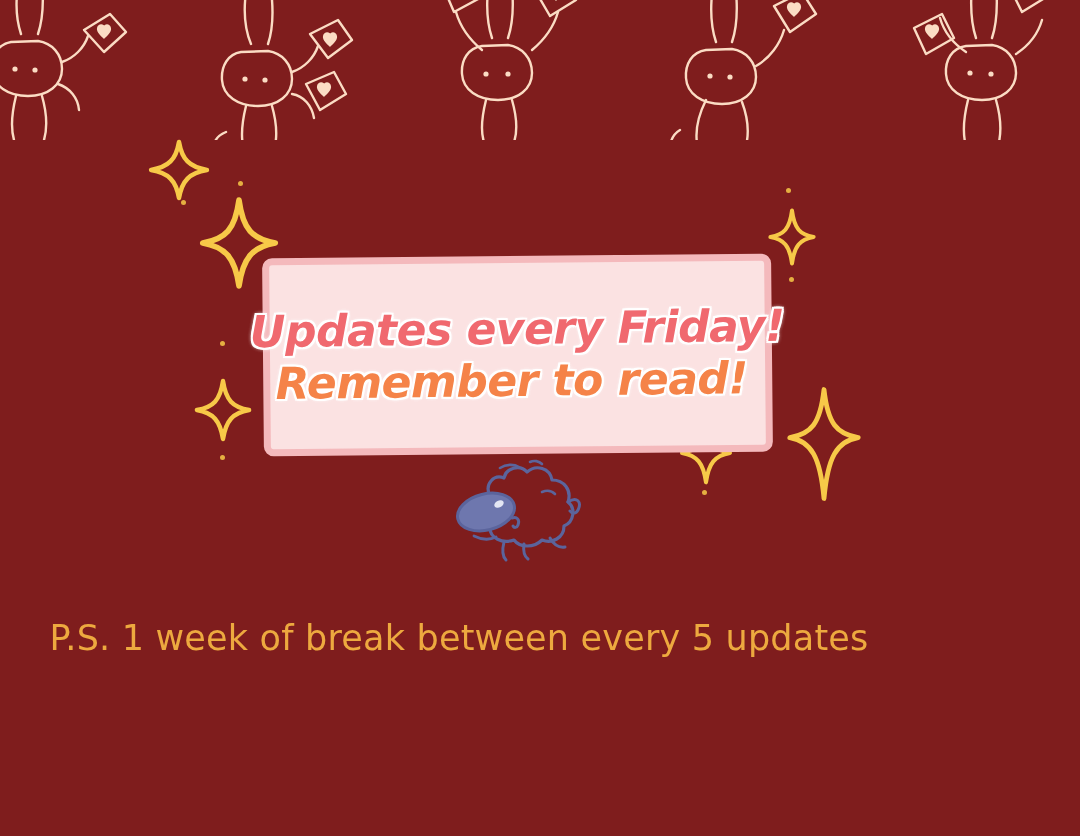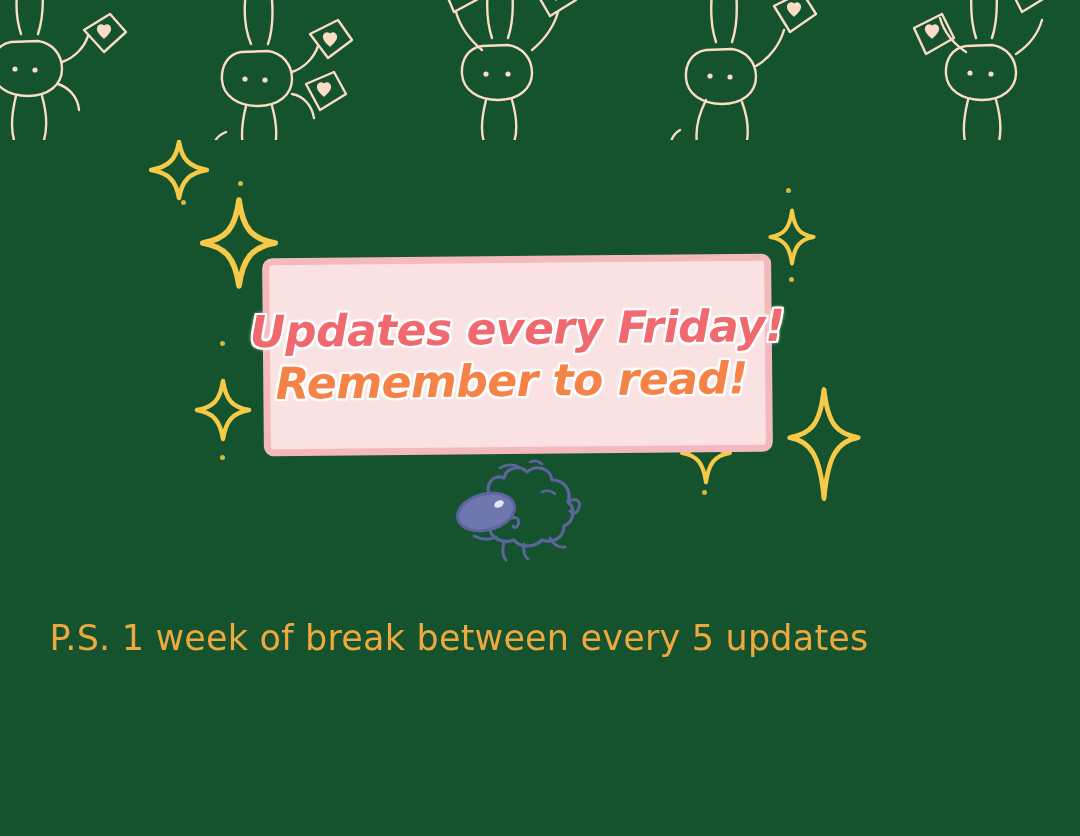--- a/index.html
+++ b/index.html
@@ -14,21 +14,21 @@
 
   body {
     font-family:"Liberation Sans", sans-serif;
     position:relative;
   }
 
   #stage {
     position:relative;
     width:1080px;
     height:836px;
-    background:#14532d;
+    background:#7f1d1d;
     overflow:hidden;
   }
 
   
   #bunny-strip {
     position:absolute;
     left:0; top:0;
     width:1080px;
     height:140px;
     overflow:hidden;

